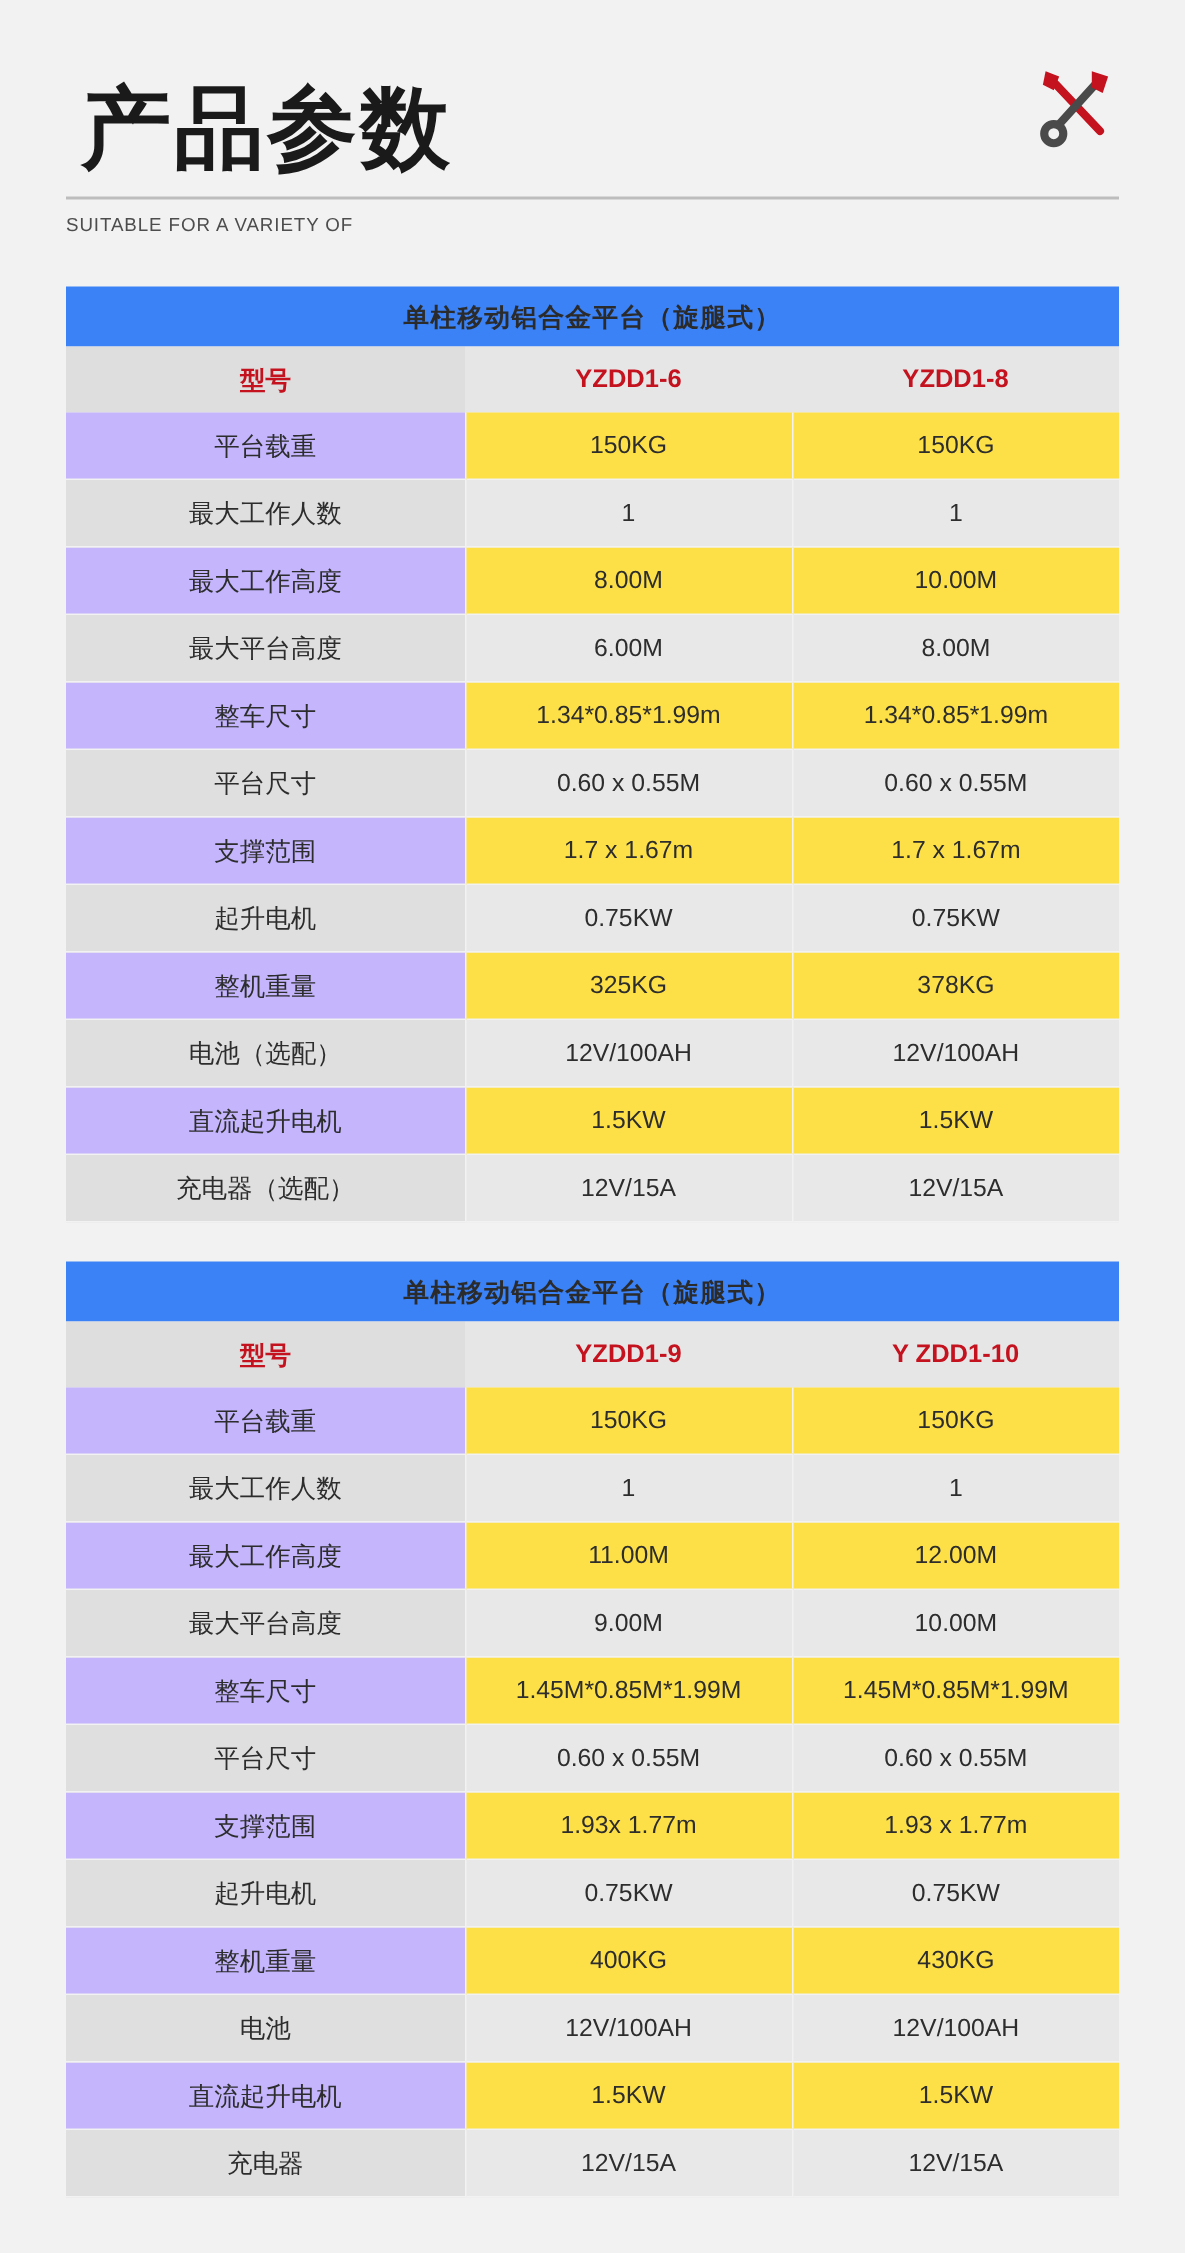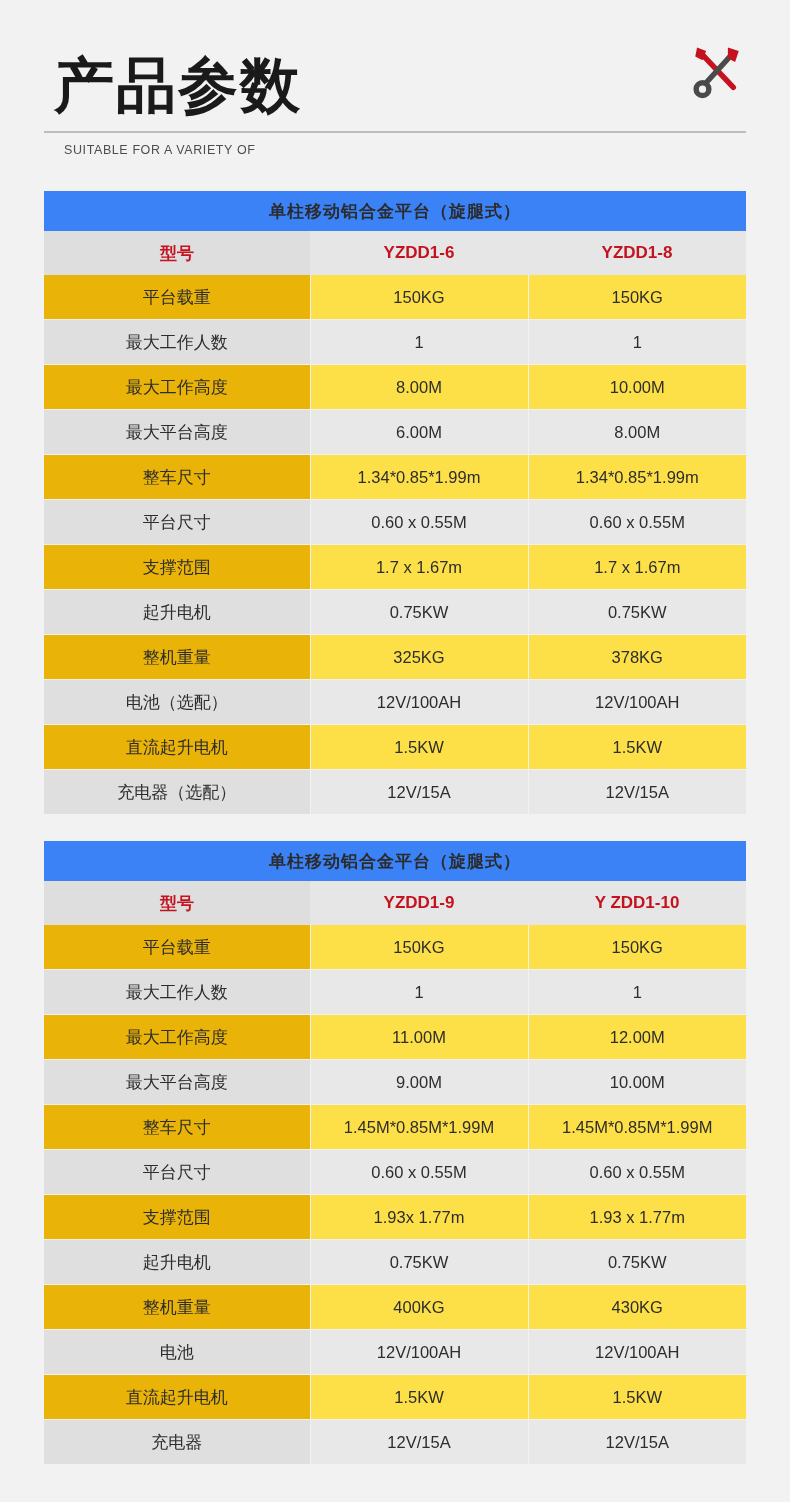--- a/index.html
+++ b/index.html
@@ -52,21 +52,20 @@
     letter-spacing: 1px;
     line-height: 1;
     margin: 0;
   }
   .suitable {
     font-size: 12.5px;
     color: #4d4d4d;
     letter-spacing: 0.6px;
     padding-bottom: 6px;
     white-space: nowrap;
-    margin-left: 20px;
   }
   .tool-icon {
     position: absolute;
     right: 44px;
     top: 42px;
     width: 58px;
     height: 58px;
   }
 
   
@@ -101,21 +100,21 @@
   .sub-head td.label-col {
     color: #c4121f;
     background: #dedede;
   }
   .sub-head td.val-col {
     color: #c4121f;
     background: #e6e6e6;
     margin-top: 48px;
   }
   tr.row td.label-col {
-    background: #eab308;
+    background: #c4b5fd;
     height: 42px;
     font-size: 17px;
     color: #2d2d2d;
     border-bottom: 1px solid #f2f2f2;
   }
   tr.row td.val-col {
     background: #fde047;
     height: 42px;
     font-size: 16.5px;
     color: #2d2d2d;

